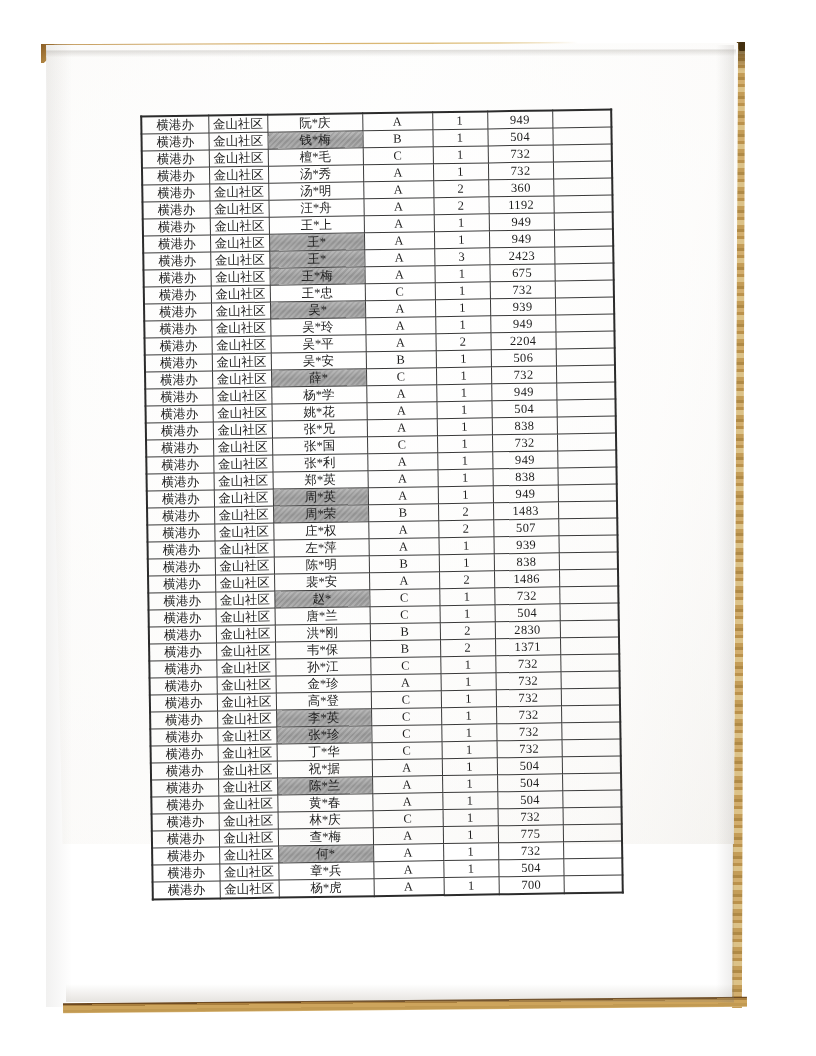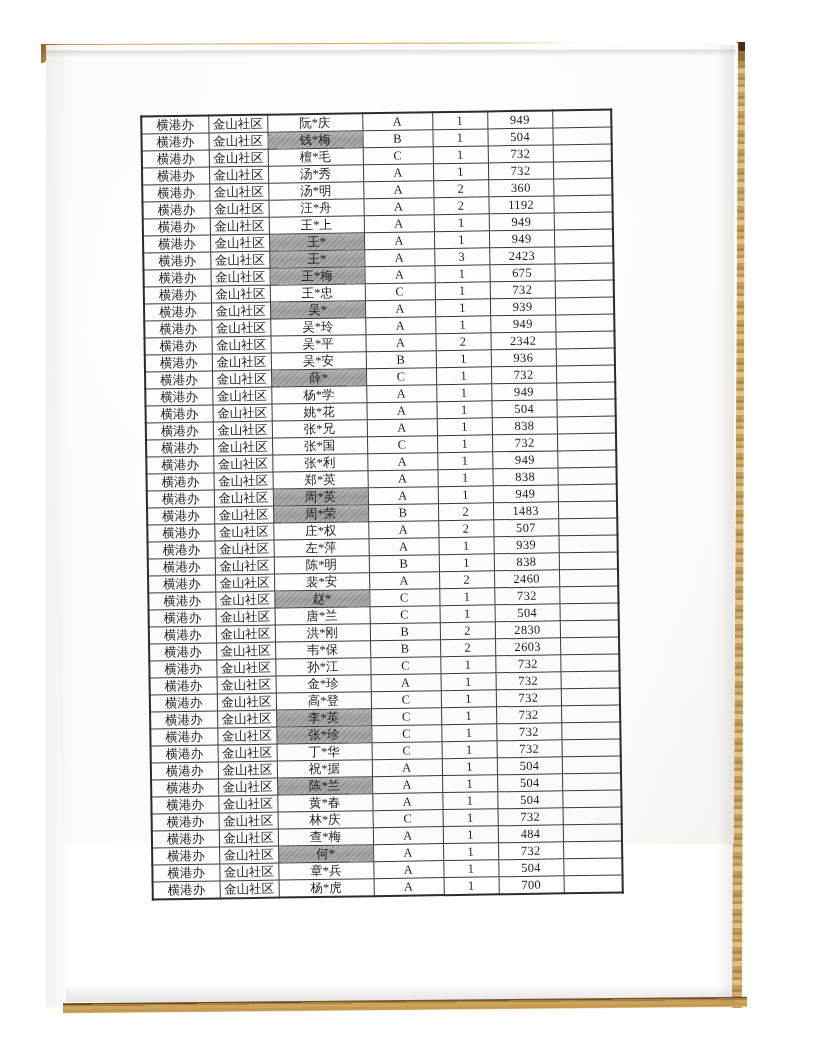--- a/index.html
+++ b/index.html
@@ -229,30 +229,30 @@
     <td class="num">1</td>
     <td class="num">949</td>
     <td></td>
   </tr>
           <tr>
     <td>横港办</td>
     <td>金山社区</td>
     <td class="name-cell">吴*平</td>
     <td class="num">A</td>
     <td class="num">2</td>
-    <td class="num">2342</td>
+    <td class="num">2204</td>
     <td></td>
   </tr>
           <tr>
     <td>横港办</td>
     <td>金山社区</td>
     <td class="name-cell">吴*安</td>
     <td class="num">B</td>
     <td class="num">1</td>
-    <td class="num">936</td>
+    <td class="num">506</td>
     <td></td>
   </tr>
           <tr>
     <td>横港办</td>
     <td>金山社区</td>
     <td class="name-cell masked">薛*</td>
     <td class="num">C</td>
     <td class="num">1</td>
     <td class="num">732</td>
     <td></td>
@@ -355,21 +355,21 @@
     <td class="num">1</td>
     <td class="num">838</td>
     <td></td>
   </tr>
           <tr>
     <td>横港办</td>
     <td>金山社区</td>
     <td class="name-cell">裴*安</td>
     <td class="num">A</td>
     <td class="num">2</td>
-    <td class="num">2460</td>
+    <td class="num">1486</td>
     <td></td>
   </tr>
           <tr>
     <td>横港办</td>
     <td>金山社区</td>
     <td class="name-cell masked">赵*</td>
     <td class="num">C</td>
     <td class="num">1</td>
     <td class="num">732</td>
     <td></td>
@@ -391,21 +391,21 @@
     <td class="num">2</td>
     <td class="num">2830</td>
     <td></td>
   </tr>
           <tr>
     <td>横港办</td>
     <td>金山社区</td>
     <td class="name-cell">韦*保</td>
     <td class="num">B</td>
     <td class="num">2</td>
-    <td class="num">2603</td>
+    <td class="num">1371</td>
     <td></td>
   </tr>
           <tr>
     <td>横港办</td>
     <td>金山社区</td>
     <td class="name-cell">孙*江</td>
     <td class="num">C</td>
     <td class="num">1</td>
     <td class="num">732</td>
     <td></td>
@@ -490,21 +490,21 @@
     <td class="num">1</td>
     <td class="num">732</td>
     <td></td>
   </tr>
           <tr>
     <td>横港办</td>
     <td>金山社区</td>
     <td class="name-cell">查*梅</td>
     <td class="num">A</td>
     <td class="num">1</td>
-    <td class="num">484</td>
+    <td class="num">775</td>
     <td></td>
   </tr>
           <tr>
     <td>横港办</td>
     <td>金山社区</td>
     <td class="name-cell masked">何*</td>
     <td class="num">A</td>
     <td class="num">1</td>
     <td class="num">732</td>
     <td></td>

